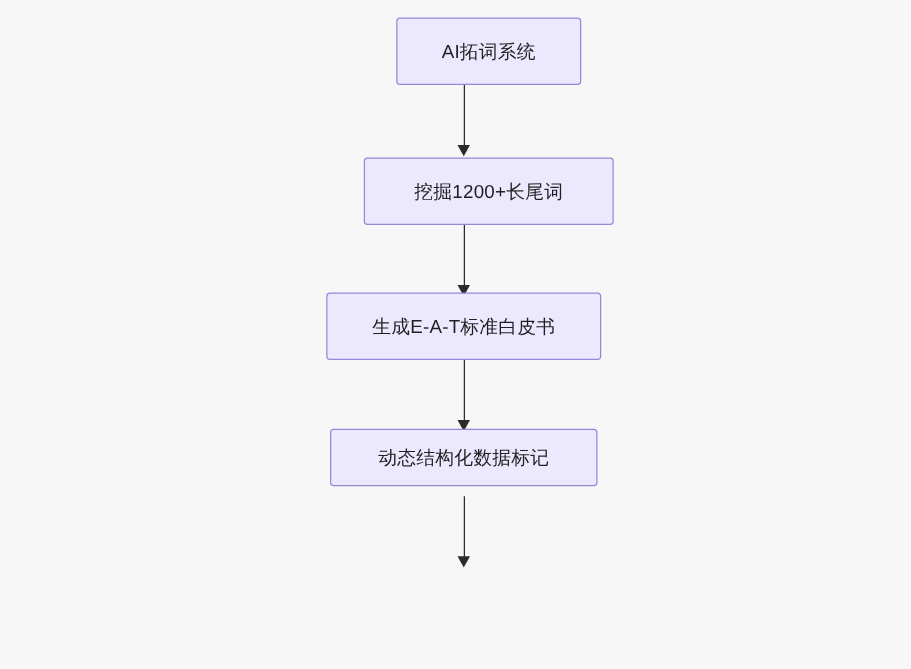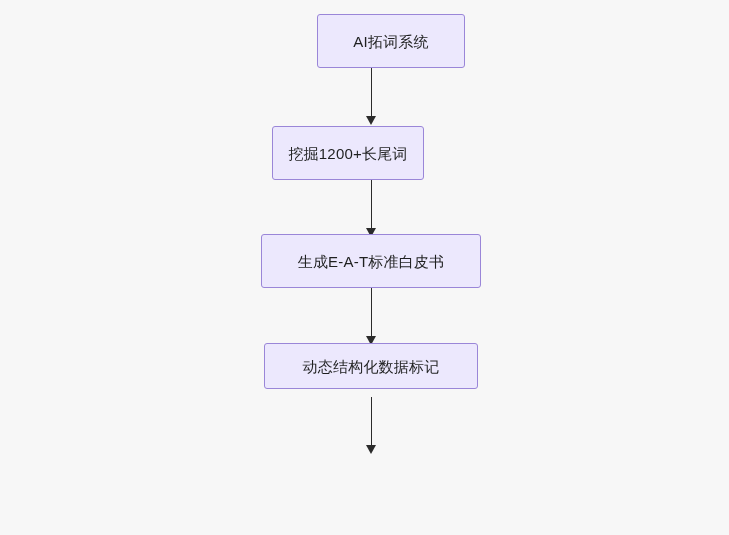--- a/index.html
+++ b/index.html
@@ -52,21 +52,21 @@
 
 <div class="flowchart">
 
   <div class="node" style="left:297px; top:14px; width:148px; height:54px;margin-left:20px;">
     <span>AI拓词系统</span>
   </div>
 
   <div class="edge" style="left:371px; top:68px; height:50px;"></div>
   <div class="arrowhead" style="left:366px; top:116px;"></div>
 
-  <div class="node" style="left:272px; top:126px; width:152px; height:54px;">
+  <div class="node" style="left:291px; top:126px; width:200px; height:54px;">
     <span>挖掘1200+长尾词</span>
   </div>
 
   <div class="edge" style="left:371px; top:180px; height:50px;"></div>
   <div class="arrowhead" style="left:366px; top:228px;"></div>
 
   <div class="node" style="left:261px; top:234px; width:220px; height:54px;">
     <span>生成E-A-T标准白皮书</span>
   </div>
 

